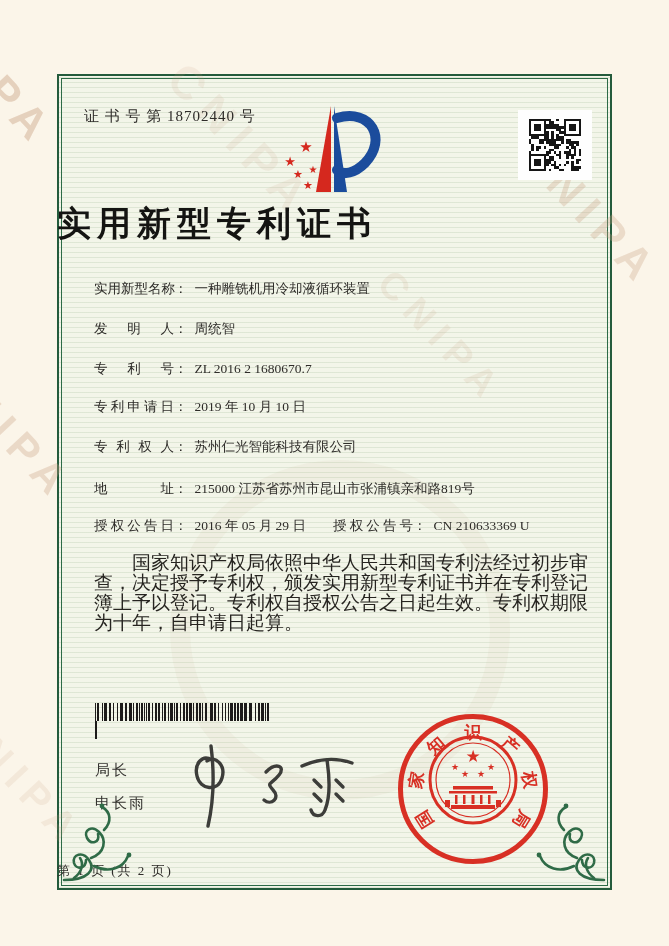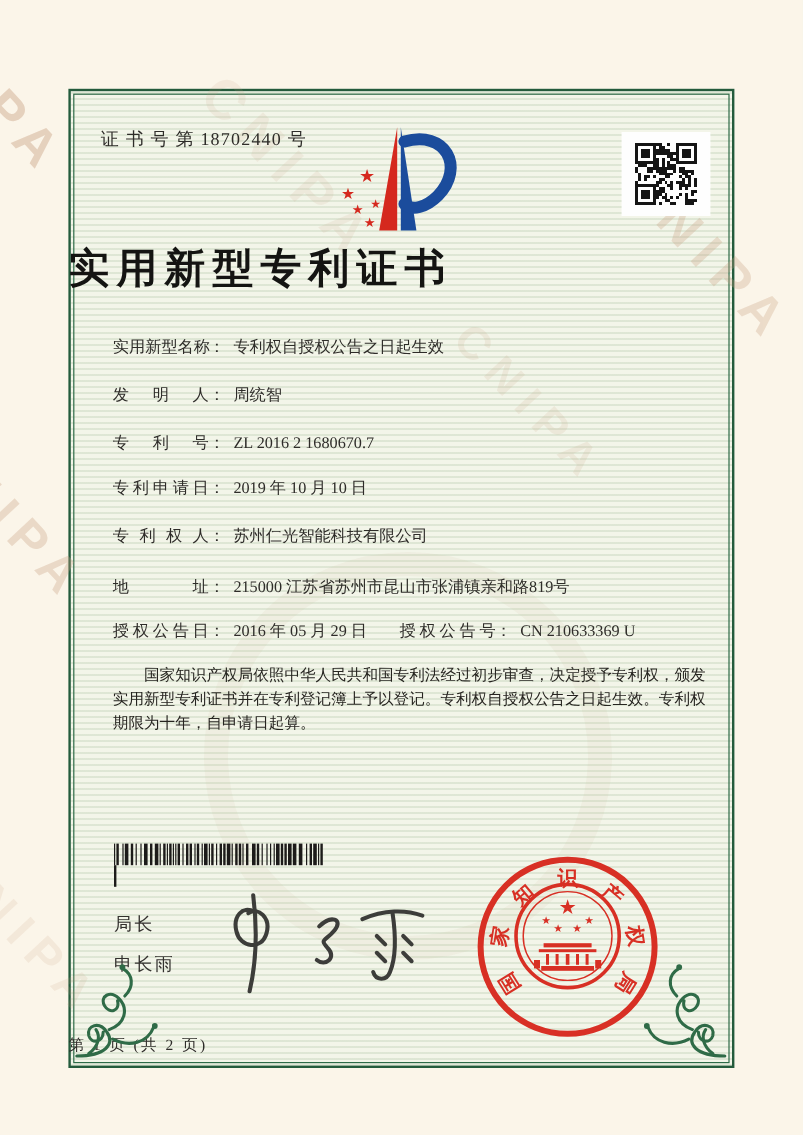--- a/index.html
+++ b/index.html
@@ -30,21 +30,21 @@
   .qrbox svg{position:absolute;left:9px;top:9px;}
 
   .title{left:57px;top:201px;width:551px;text-align:left;font-size:34px;font-weight:bold;
          letter-spacing:6px;color:#141412;}
 
   .row{position:absolute;left:94px;z-index:3;font-size:13.5px;color:#2e2c29;white-space:nowrap;}
   .f-label{display:inline-flex;justify-content:space-between;width:80px;vertical-align:top;}
   .colon{margin-right:7px;}
   .pair2{position:absolute;left:239px;top:0;}
 
-  .paras{left:94px;top:553px;width:494px;font-size:13px;line-height:20px;color:#262420;
+  .paras{left:94px;top:553px;width:494px;font-size:19px;line-height:20px;color:#262420;
          text-align:justify;}
   .paras p{margin:0;text-indent:2em;}
 
   .barcode{left:95px;top:703px;width:178px;height:18px;font-size:0;}
   .barcode i{display:inline-block;height:100%;background:#1d1b1a;vertical-align:top;}
 
   .sig-role{left:95px;top:761px;font-family:"Liberation Sans","DejaVu Sans",sans-serif;
             font-size:15px;color:#33312e;letter-spacing:2px;}
   .sig-name{left:95px;top:794px;font-family:"Liberation Sans","DejaVu Sans",sans-serif;
             font-size:15px;color:#33312e;letter-spacing:2px;}
@@ -364,21 +364,21 @@
   <div class="content title">实用新型专利证书</div>
 
   <div class="row" style="top:280px">
     <span class="f-label">
         <span>实</span>
         <span>用</span>
         <span>新</span>
         <span>型</span>
         <span>名</span>
         <span>称</span>
-      </span><span class="colon">：</span><span>专利权自授权公告之日起生效</span>
+      </span><span class="colon">：</span><span>一种雕铣机用冷却液循环装置</span>
   </div>
   <div class="row" style="top:320px">
     <span class="f-label">
         <span>发</span>
         <span>明</span>
         <span>人</span>
       </span><span class="colon">：</span><span>周统智</span>
   </div>
   <div class="row" style="top:360px">
     <span class="f-label">

